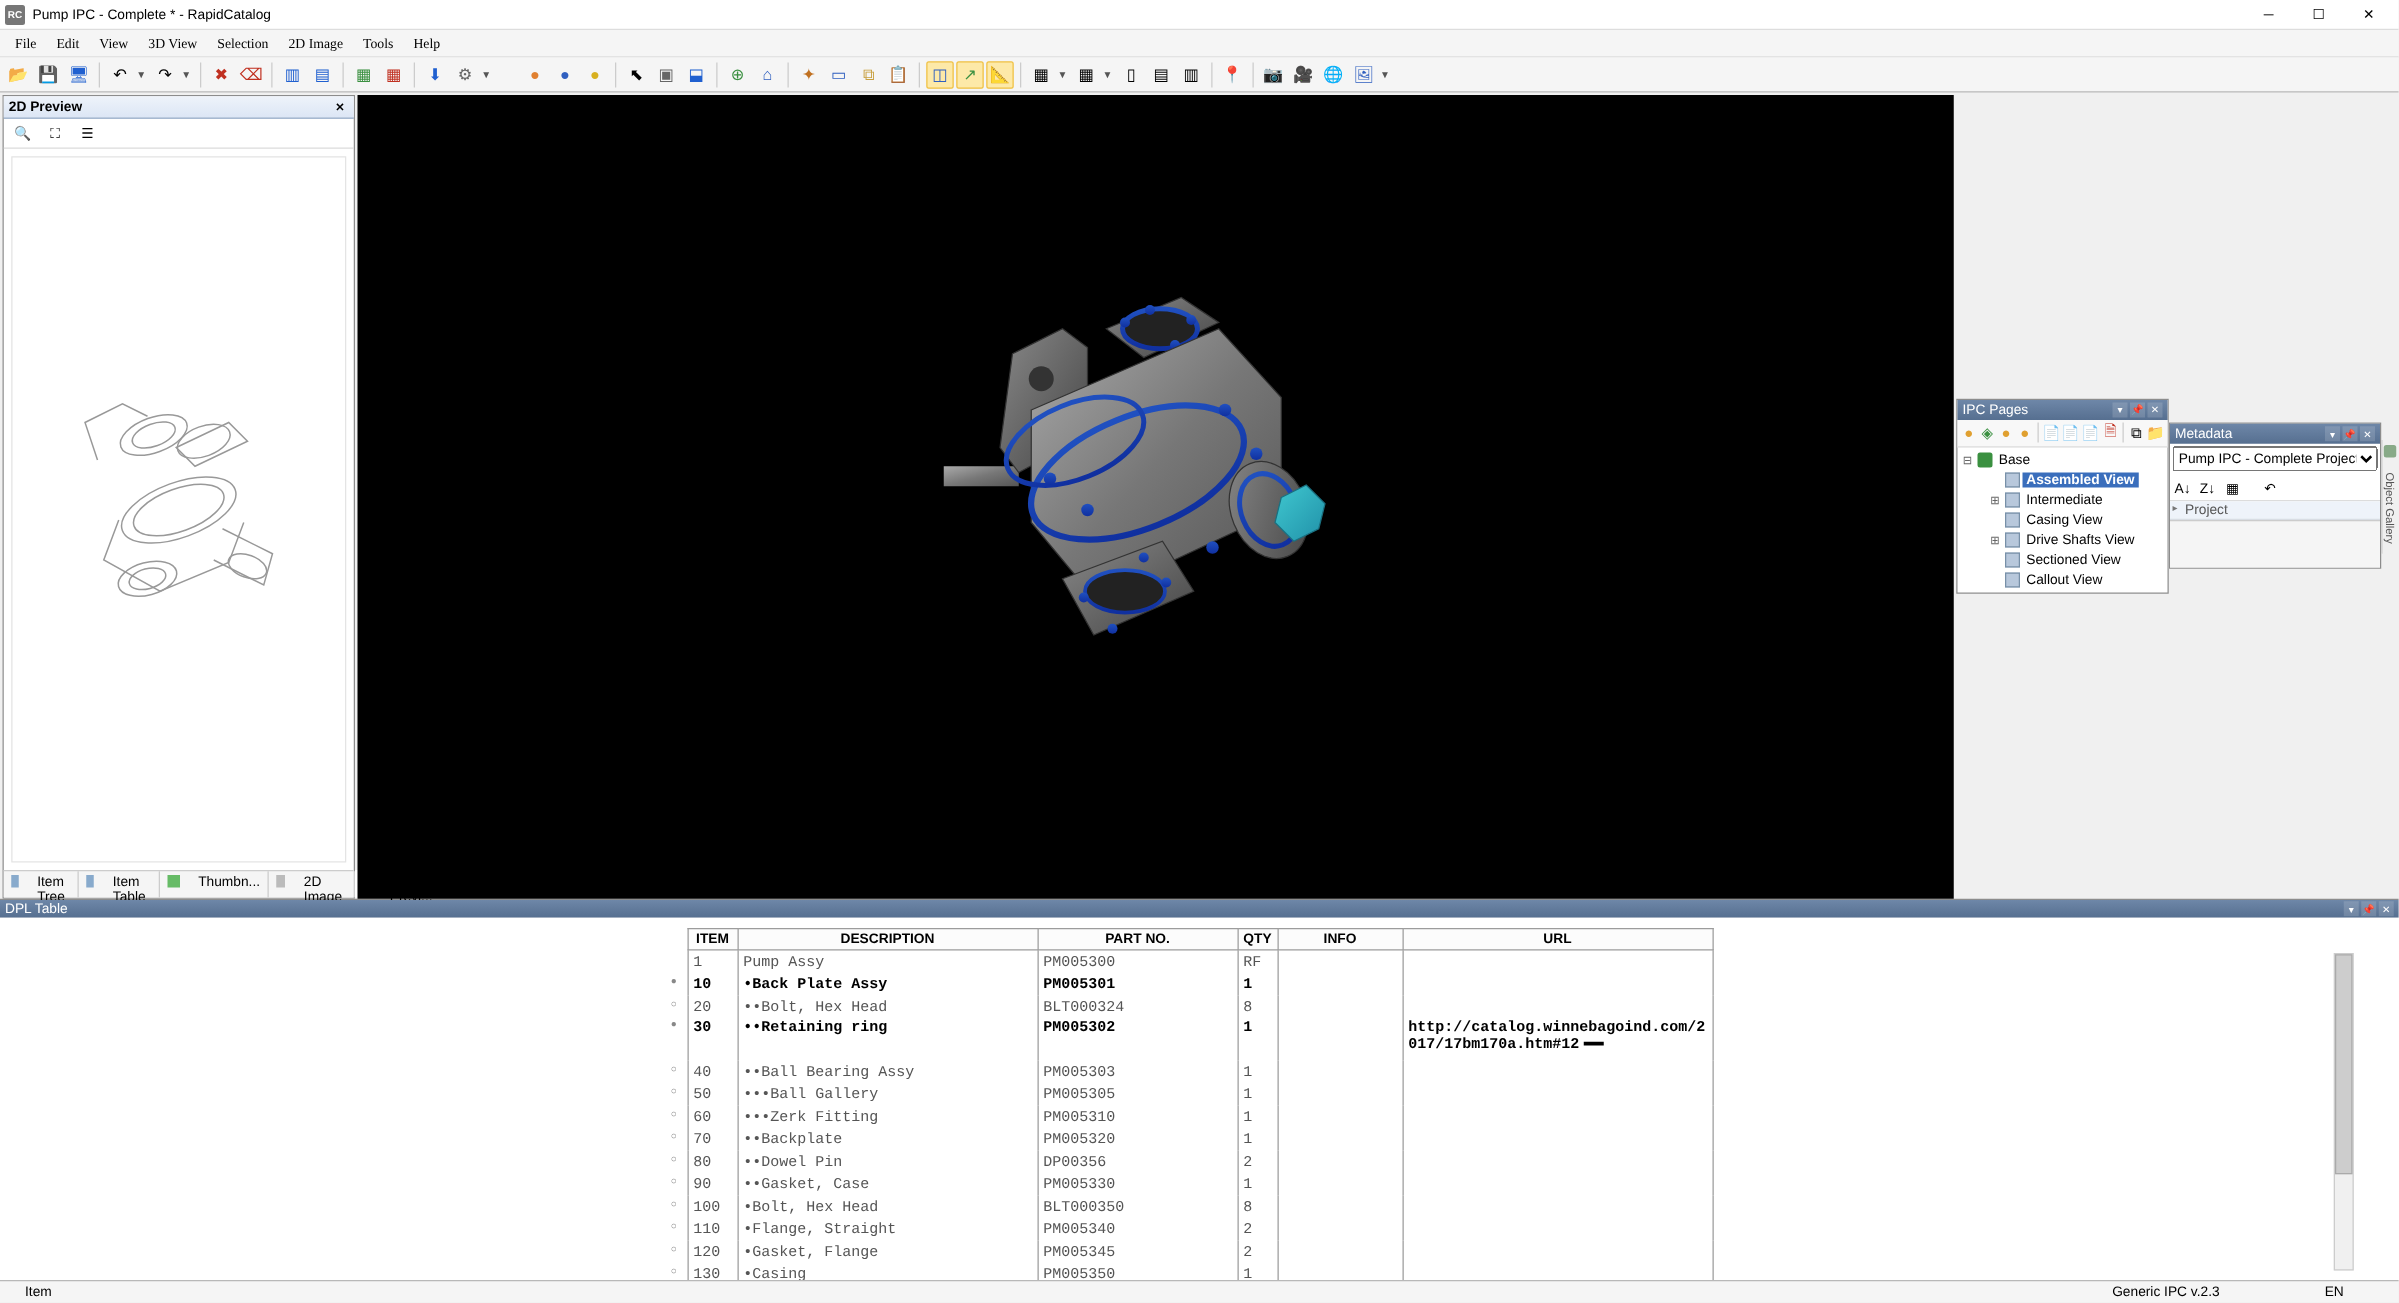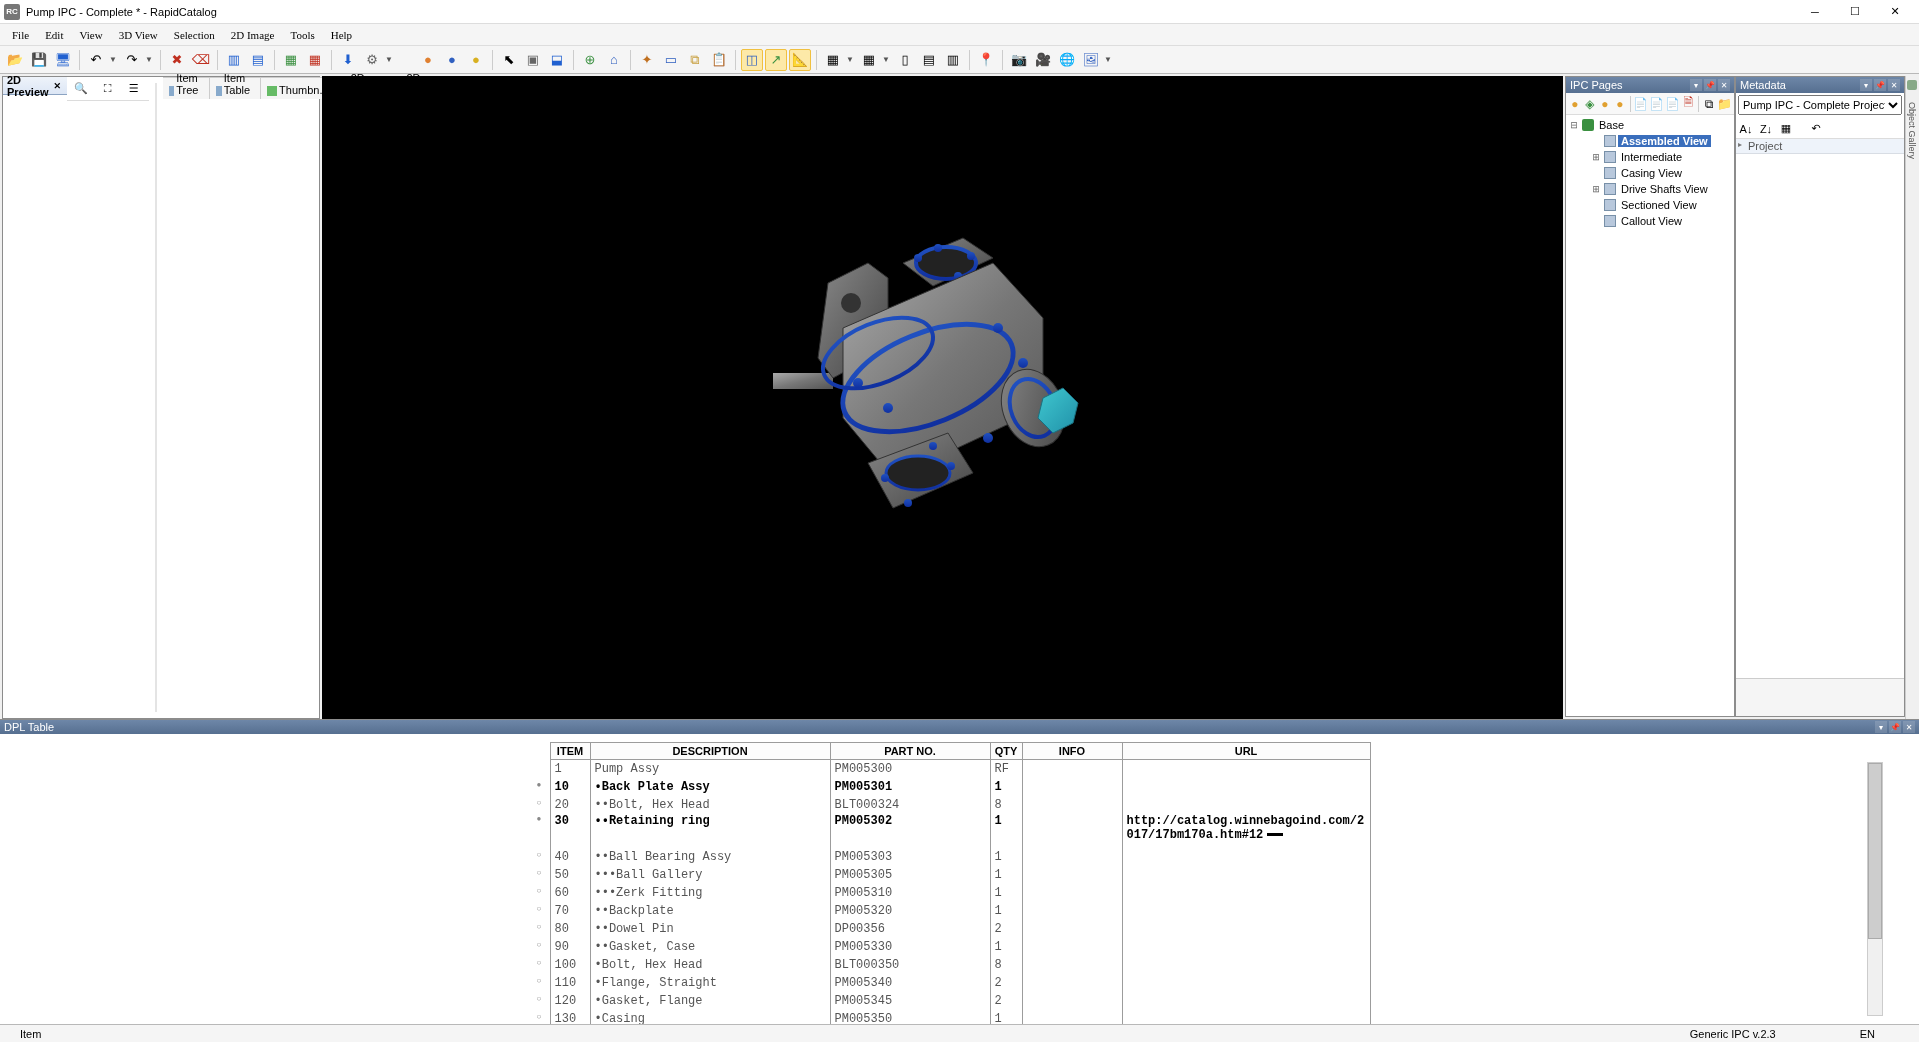--- a/index.html
+++ b/index.html
@@ -20,37 +20,37 @@
 .toolbar { height: 28px; background: #f5f5f5; display: flex; align-items: center; padding: 0 4px; border-bottom: 1px solid #b8b8b8; gap: 2px; }
 .toolbar .tb-btn { width: 22px; height: 22px; display: flex; align-items: center; justify-content: center; border: 1px solid transparent; border-radius: 2px; cursor: default; font-size: 13px; }
 .toolbar .tb-btn.active { border-color: #f0c040; background: #fde9a8; }
 .toolbar .tb-sep { width: 1px; height: 20px; background: #ccc; margin: 0 3px; }
 .toolbar .tb-drop { width: 10px; font-size: 8px; color: #555; }
 
 
 .main-area { display: flex; height: calc(100% - 24px - 22px - 28px - 305px - 18px); }
 
 
-.preview-pane { width: 318px; display: flex; flex-direction: row; border: 1px solid #8c8c8c; background: #fff; margin: 2px 2px 0 2px; }
+.preview-pane { width: 282px; display: flex; flex-direction: column; border: 1px solid #8c8c8c; background: #fff; margin: 2px 2px 0 2px; }
 .pane-header { height: 18px; background: linear-gradient(#eef3fa,#dce6f5); border-bottom: 1px solid #8ba3c2; display: flex; align-items: center; padding: 0 4px; font-weight: bold; font-size: 10px;}
 .pane-header .ph-spacer { flex: 1; }
 .pane-header .ph-btn { width: 14px; height: 14px; display: flex; align-items: center; justify-content: center; font-size: 9px; cursor: default; }
 .preview-toolbar { height: 24px; display: flex; align-items: center; padding: 0 6px; gap: 8px; border-bottom: 1px solid #dcdcdc; }
 .preview-toolbar .pv-btn { width: 18px; height: 18px; display:flex;align-items:center;justify-content:center; }
 .preview-canvas { flex: 1; background: #fff; margin: 6px; border: 1px solid #e4e4e4; display: flex; align-items: center; justify-content: center; position:relative; overflow:hidden;}
 .preview-tabs { height: 22px; display: flex; border-top: 1px solid #ccc; background:#f5f5f5; }
-.preview-tabs .ptab { padding: 3px 6px; border-right: 1px solid #ccc; display:flex; align-items:flex-end; gap:2px; font-size:10px; cursor:default;}
+.preview-tabs .ptab { padding: 3px 6px; border-right: 1px solid #ccc; display:flex; align-items:flex-start; gap:15px; font-size:10px; cursor:default;}
 .preview-tabs .ptab.active { background:#fff; border-top:1px solid #fff; margin-top:-1px; }
 .preview-tabs .ptab .ic { width:10px; height:10px; }
 
 
 .viewport { flex: 1; background: #000; margin: 2px 2px 0 0; position: relative; display:flex;align-items:center;justify-content:center;}
 
 
-.right-panels { width: 352px; display: flex; margin: 2px 2px 0 0; }
+.right-panels { width: 352px; display: flex; margin: 2px 2px 0 0; align-items: center; }
 .right-col { display: flex; flex-direction: column; }
 .right-col.col1 { width: 170px; }
 .right-col.col2 { width: 170px; }
 .right-tab-strip { width: 12px; background: #f0f0f0; border-left:1px solid #ccc; display:flex; flex-direction:column; align-items:center; padding-top:4px;}
 .right-tab-strip .vtab { writing-mode: vertical-rl; font-size:9px; padding:8px 0; color:#555; }
 .right-tab-strip .vtab-ic { width:10px;height:10px;background:#8a8; border-radius:2px; margin-bottom:4px;}
 
 .panel { border: 1px solid #8c8c8c; background: #fff; display: flex; flex-direction: column; margin-bottom: 2px; }
 .panel.fill { flex: 1; }
 .panel-header { height: 16px; background: linear-gradient(#6e87a8,#566f90); color: #fff; display: flex; align-items: center; padding: 0 4px; font-size: 10px; }

